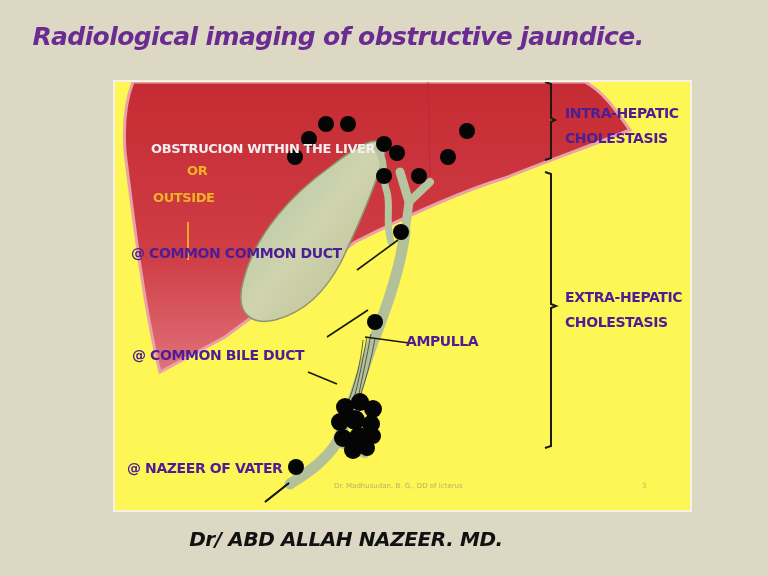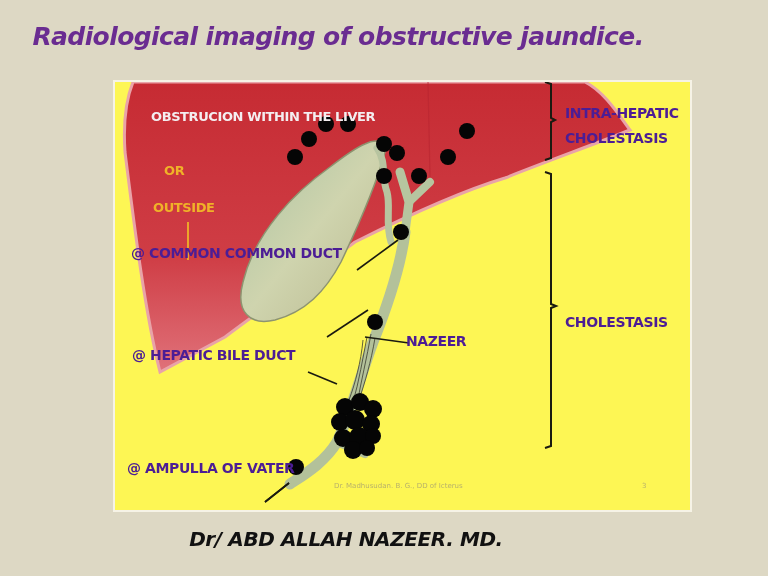--- a/index.html
+++ b/index.html
@@ -28,21 +28,21 @@
   .lbl {
     position: absolute;
     font-family: "DejaVu Sans", sans-serif;
     font-weight: bold;
     font-size: 14px;
     color: #4c1d95;
     white-space: nowrap;
     letter-spacing: -0.4px;
     line-height: 18px;
   }
-  .lbl.white { color: #f4eef0; font-size: 13px; }
+  .lbl.white { color: #f4eef0; font-size: 13px; margin-top: 32px; }
   .lbl.orange { color: #f0b228; font-size: 13px; }
   .lbl.small {
     font-weight: normal; font-size: 7px; color: #b8b16a; letter-spacing: 0;
   }
   .author {
     position: absolute; left: 0; top: 527px; width: 692px;
     text-align: center;
     font-family: "DejaVu Sans", sans-serif;
     font-style: italic; font-weight: bold;
     font-size: 20px; color: #111111;
@@ -134,28 +134,29 @@
 
     <path d="M73,140 L73,178" stroke="#f0b228" stroke-width="1.8"></path>
 
     <g stroke="#1a1a10" stroke-width="2" fill="none">
       <path d="M430,0 L436,2 L436,36 L440,38 L436,40 L436,76 L430,78"></path>
       <path d="M430,90 L436,92 L436,222 L441,224 L436,226 L436,364 L430,366"></path>
     </g>
   </svg>
 
   <div class="lbl white" style="left:36px; top:26px;">OBSTRUCION WITHIN THE LIVER</div>
-  <div class="lbl orange" style="left:49px; top:80px;text-align:center;">OR</div>
-  <div class="lbl orange" style="left:38px; top:117px;">OUTSIDE</div>
+  <div class="lbl orange" style="left:72px; top:80px;text-align:center;">OR</div>
+  <div class="lbl orange" style="left:38px; top:107px;">OUTSIDE</div>
   <div class="lbl" style="left:16px; top:162px;">@ COMMON COMMON DUCT</div>
-  <div class="lbl" style="left:17px; top:264px;">@ HEPATIC BILE DUCT</div>
-  <div class="lbl" style="left:291px; top:250px;">NAZEER</div>
-  <div class="lbl" style="left:12px; top:377px;">@ AMPULLA OF VATER</div>
+  <div class="lbl" style="left:17px; top:264px;">@ COMMON BILE DUCT</div>
+  <div class="lbl" style="left:291px; top:250px;">AMPULLA</div>
+  <div class="lbl" style="left:12px; top:377px;">@ NAZEER OF VATER</div>
 
   <div class="lbl" style="left:450px; top:22px;">INTRA-HEPATIC</div>
   <div class="lbl" style="left:450px; top:47px;">CHOLESTASIS</div>
+  <div class="lbl" style="left:450px; top:206px;">EXTRA-HEPATIC</div>
   <div class="lbl" style="left:450px; top:231px;">CHOLESTASIS</div>
 
   <div class="lbl small" style="left:219px; top:395px;">Dr. Madhusudan. B. G., DD of Icterus</div>
   <div class="lbl small" style="left:527px; top:395px;">3</div>
 </div>
 
 <div class="author">Dr/ ABD ALLAH NAZEER. MD.</div>
 
 </body></html>

